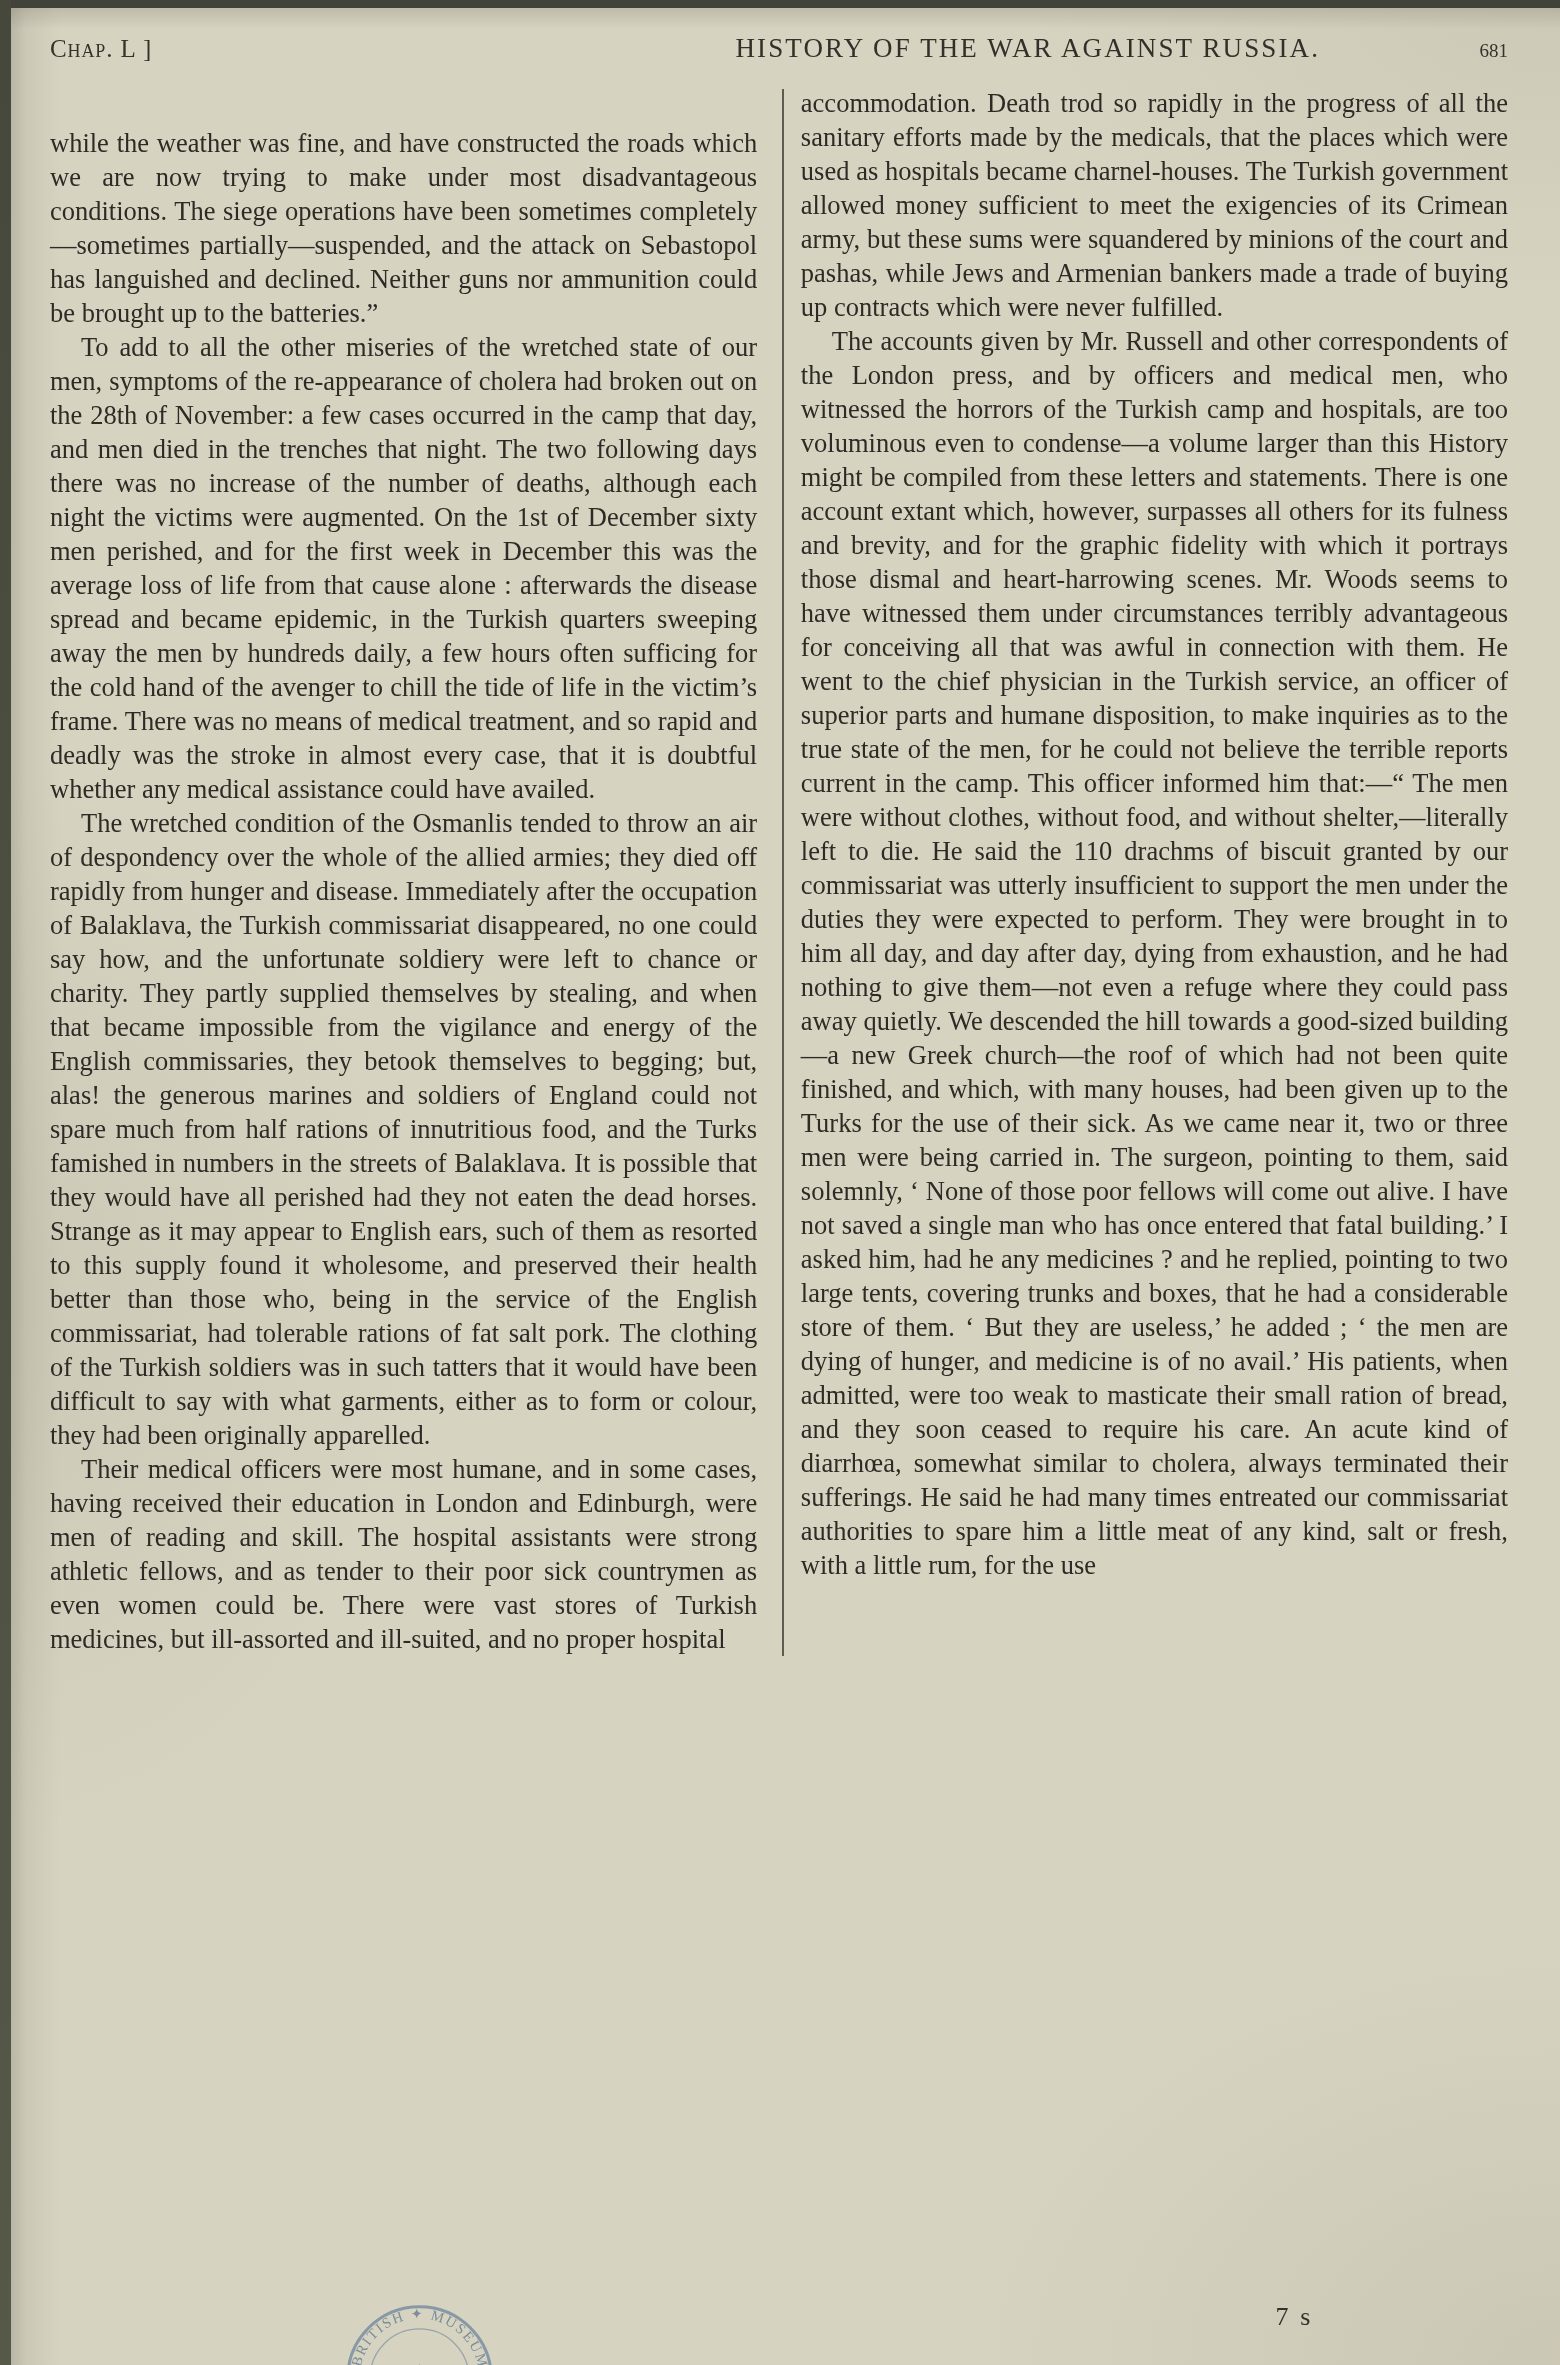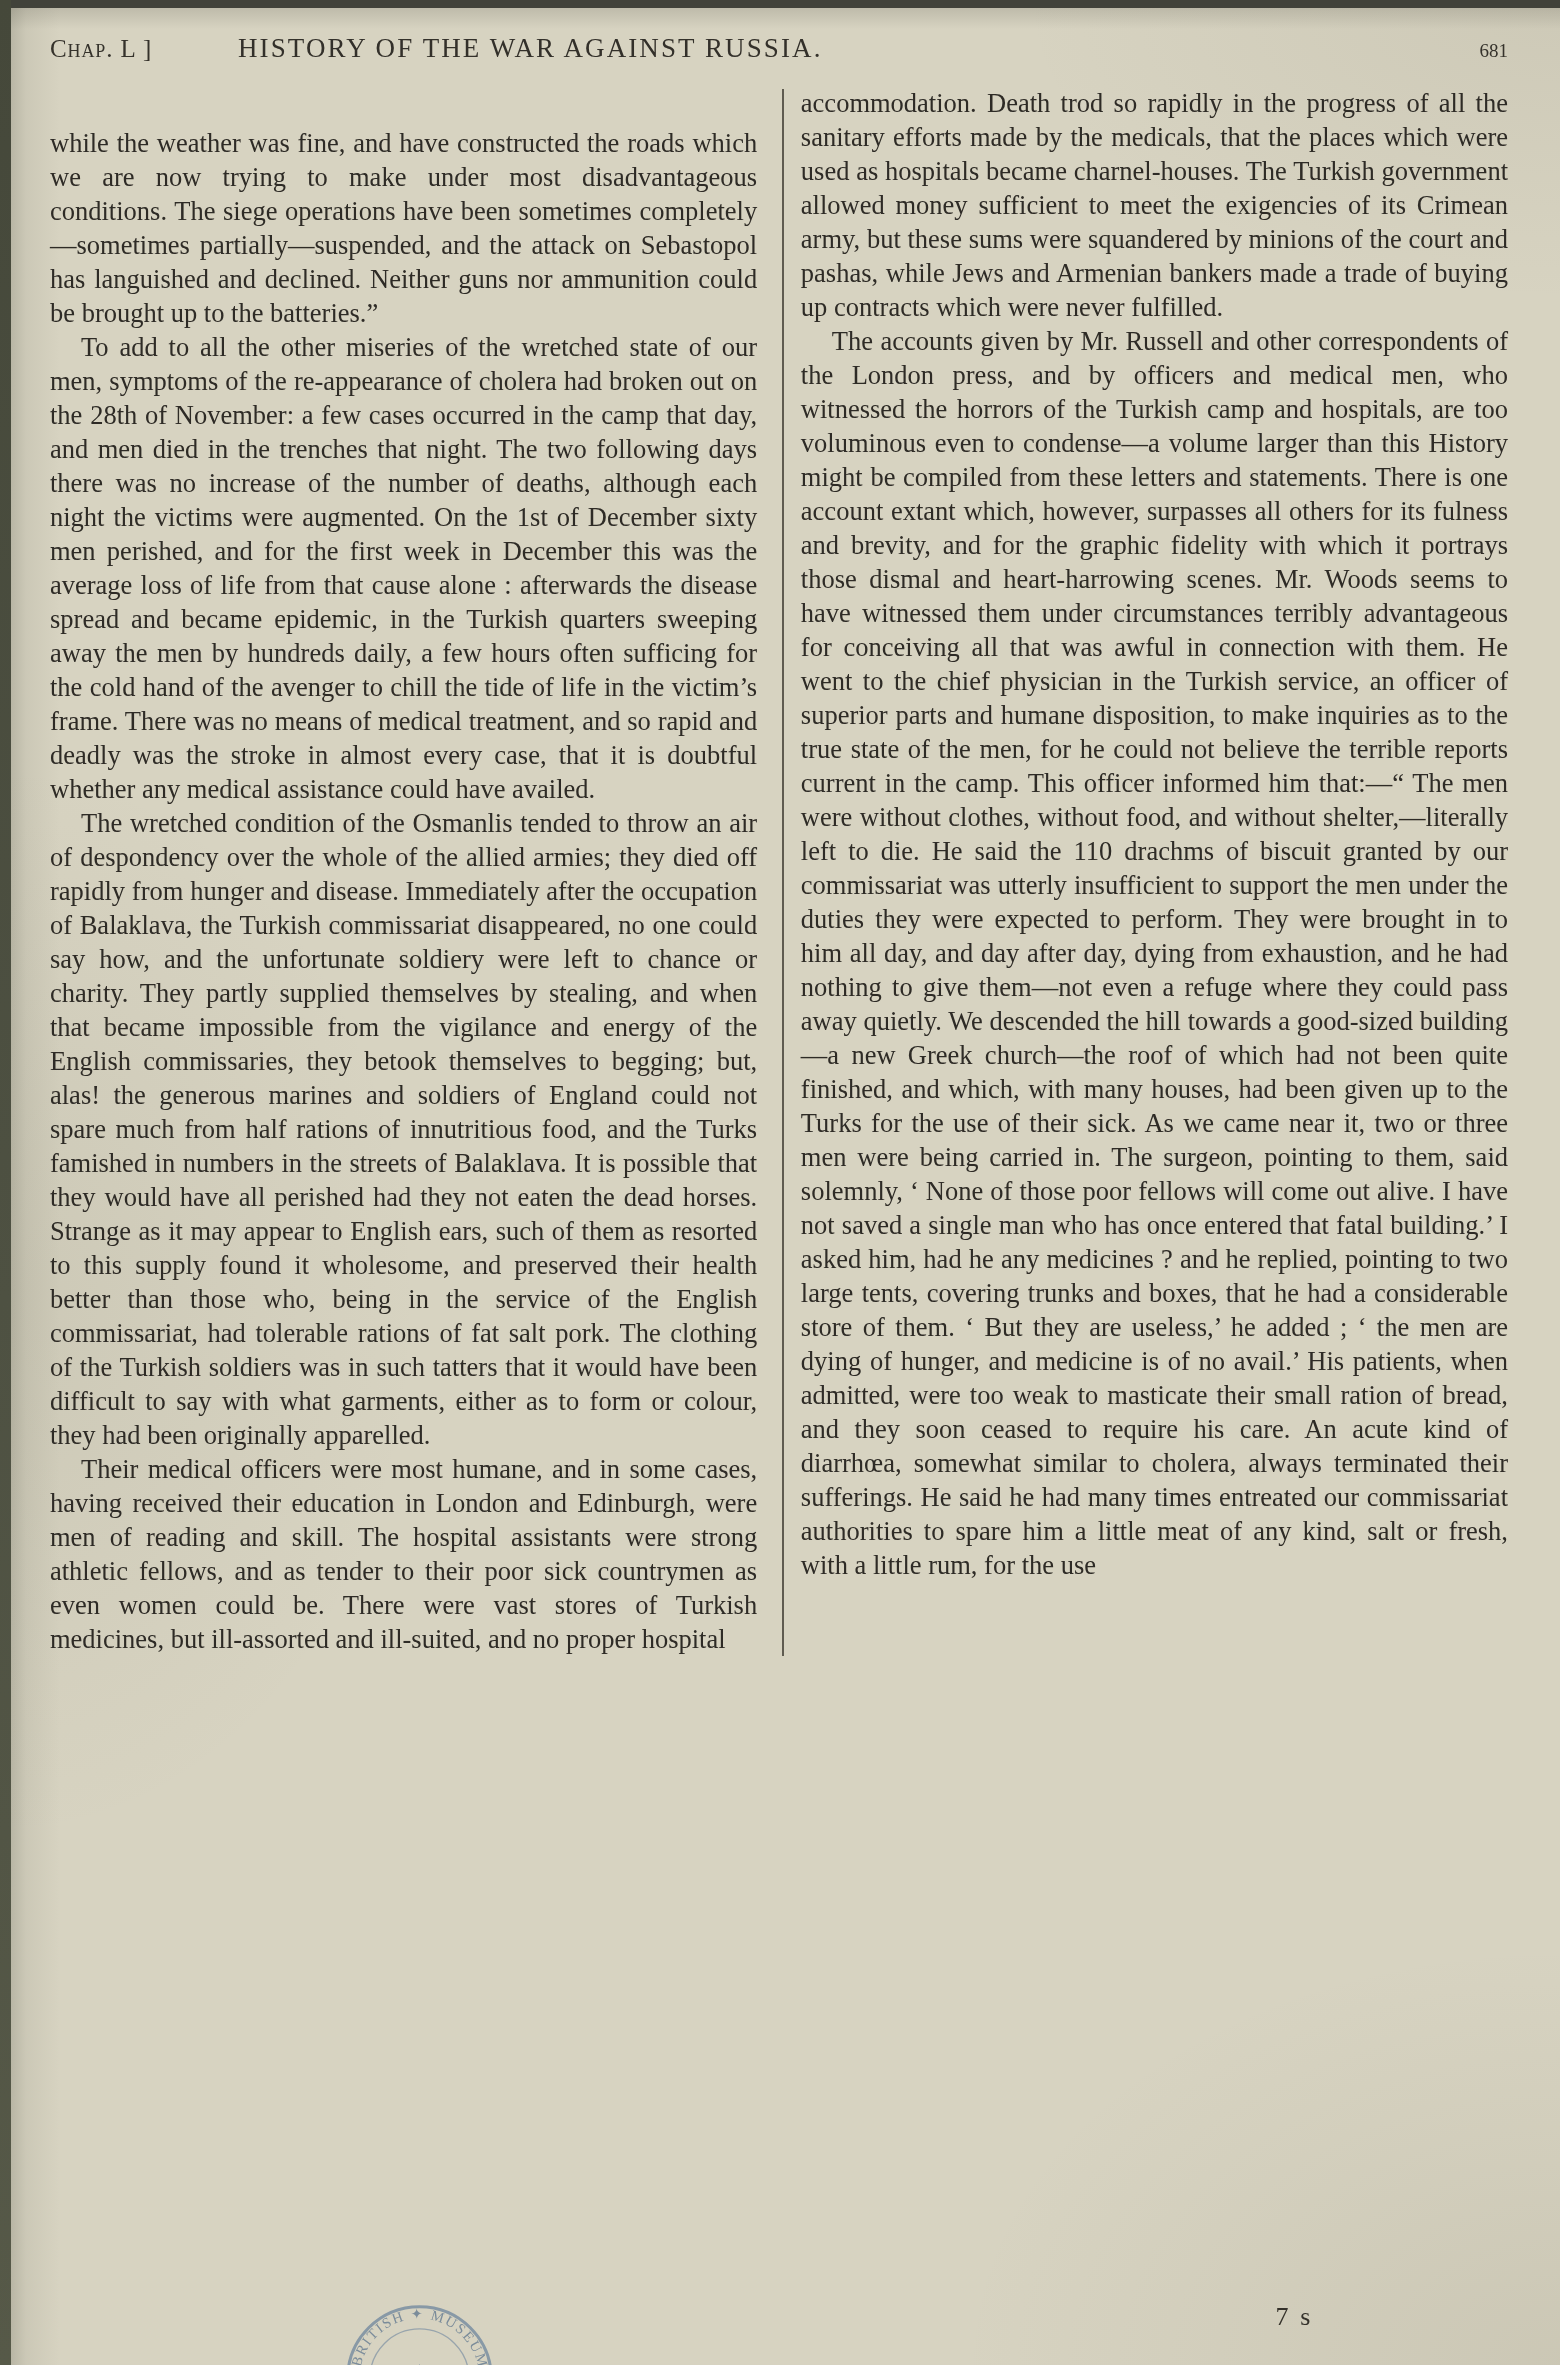--- a/index.html
+++ b/index.html
@@ -52,21 +52,21 @@
   }
   .chapter {
     font-variant: small-caps;
     font-size: 25px;
     letter-spacing: 0.9px;
     width: 188px;
     color: #35322b;
   }
   .running-title {
     flex: 1;
-    text-align: left;
+    text-align: right;
     font-size: 27px;
     letter-spacing: 2.1px;
     color: #33302a;
   }
   .page-number {
     width: 188px;
     text-align: right;
     font-size: 19px;
     color: #35322b;
   }

